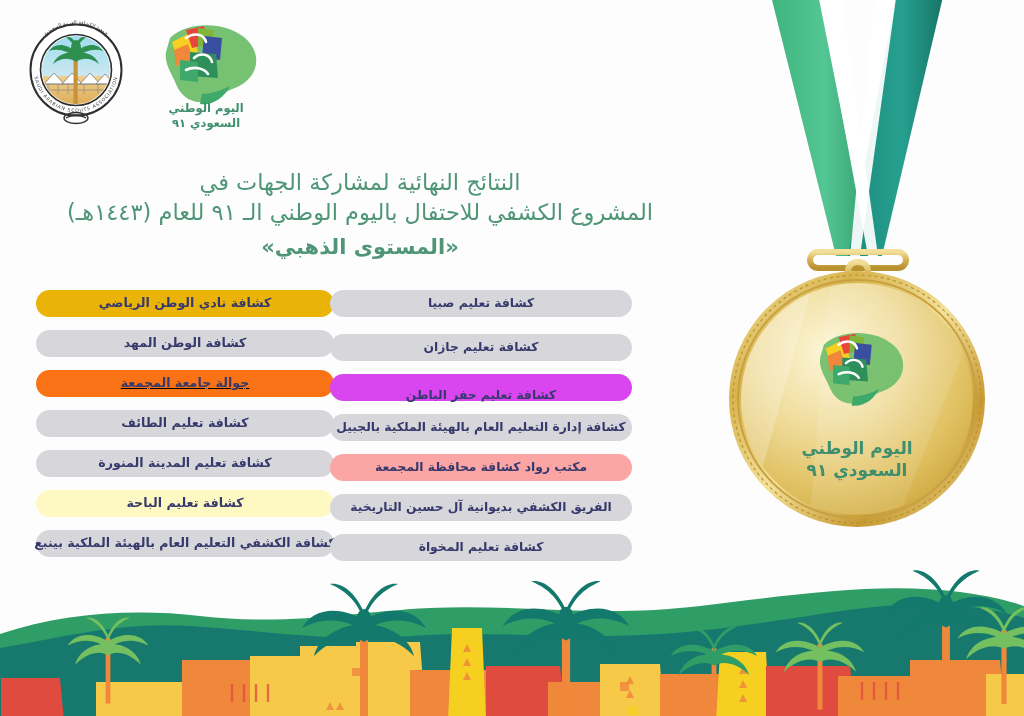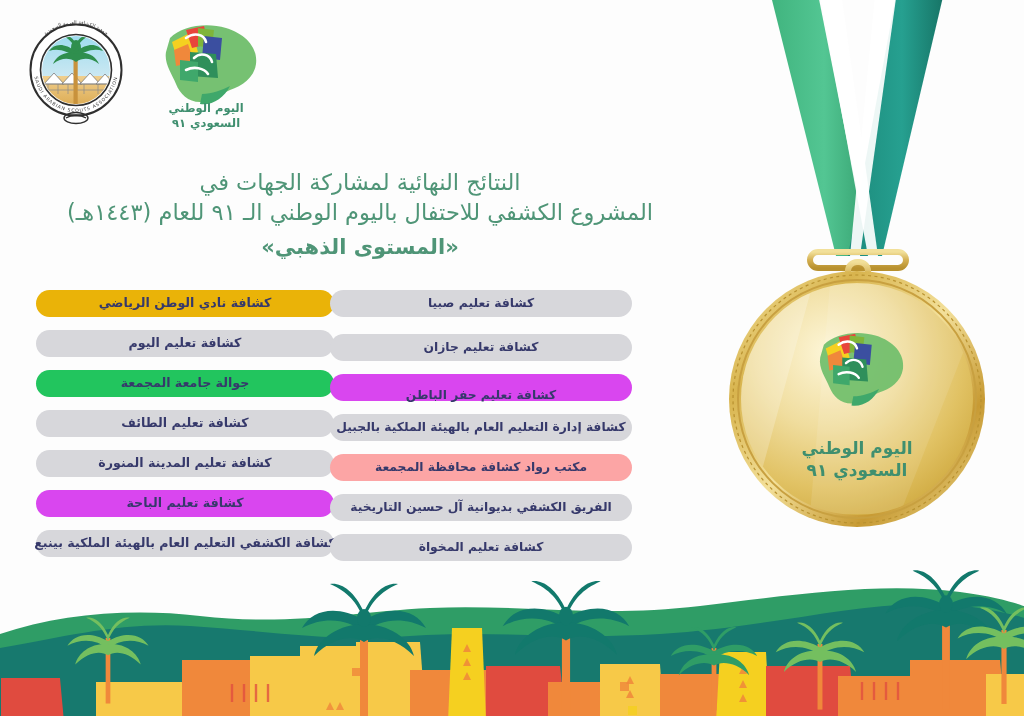--- a/index.html
+++ b/index.html
@@ -167,32 +167,32 @@
     <div class="title-line l3" style="color: rgb(79, 149, 119);">«المستوى الذهبي»</div>
   </div>
 
   <div class="lists">
 
     <div class="col col-right" id="colRight">
         <div class="pill" style="background: #eab308;">
           <span class="pill-label" style="color: rgb(54, 57, 107);">كشافة نادي الوطن الرياضي</span>
         </div>
         <div class="pill" style="background: rgb(215, 215, 219);">
-          <span class="pill-label" style="color: rgb(54, 57, 107);">كشافة تعليم اليوم</span>
-        </div>
-        <div class="pill" style="background: #22c55e;">
+          <span class="pill-label" style="color: rgb(54, 57, 107);">كشافة الوطن المهد</span>
+        </div>
+        <div class="pill" style="background: #f97316; text-decoration: underline;">
           <span class="pill-label" style="color: rgb(54, 57, 107);">جوالة جامعة المجمعة</span>
         </div>
         <div class="pill" style="background: rgb(215, 215, 219);">
           <span class="pill-label" style="color: rgb(54, 57, 107);">كشافة تعليم الطائف</span>
         </div>
         <div class="pill" style="background: rgb(215, 215, 219);">
           <span class="pill-label" style="color: rgb(54, 57, 107);">كشافة تعليم المدينة المنورة</span>
         </div>
-        <div class="pill" style="background: #d946ef;">
+        <div class="pill" style="background: #fef9c3;">
           <span class="pill-label" style="color: rgb(54, 57, 107);">كشافة تعليم الباحة</span>
         </div>
         <div class="pill" style="background: rgb(215, 215, 219);">
           <span class="pill-label" style="color: rgb(54, 57, 107);">كشافة الكشفي التعليم العام بالهيئة الملكية بينبع</span>
         </div>
       </div>
     <div class="col col-left" id="colLeft">
         <div class="pill" style="background: rgb(215, 215, 219);">
           <span class="pill-label" style="color: rgb(54, 57, 107);">كشافة تعليم صبيا</span>
         </div>

